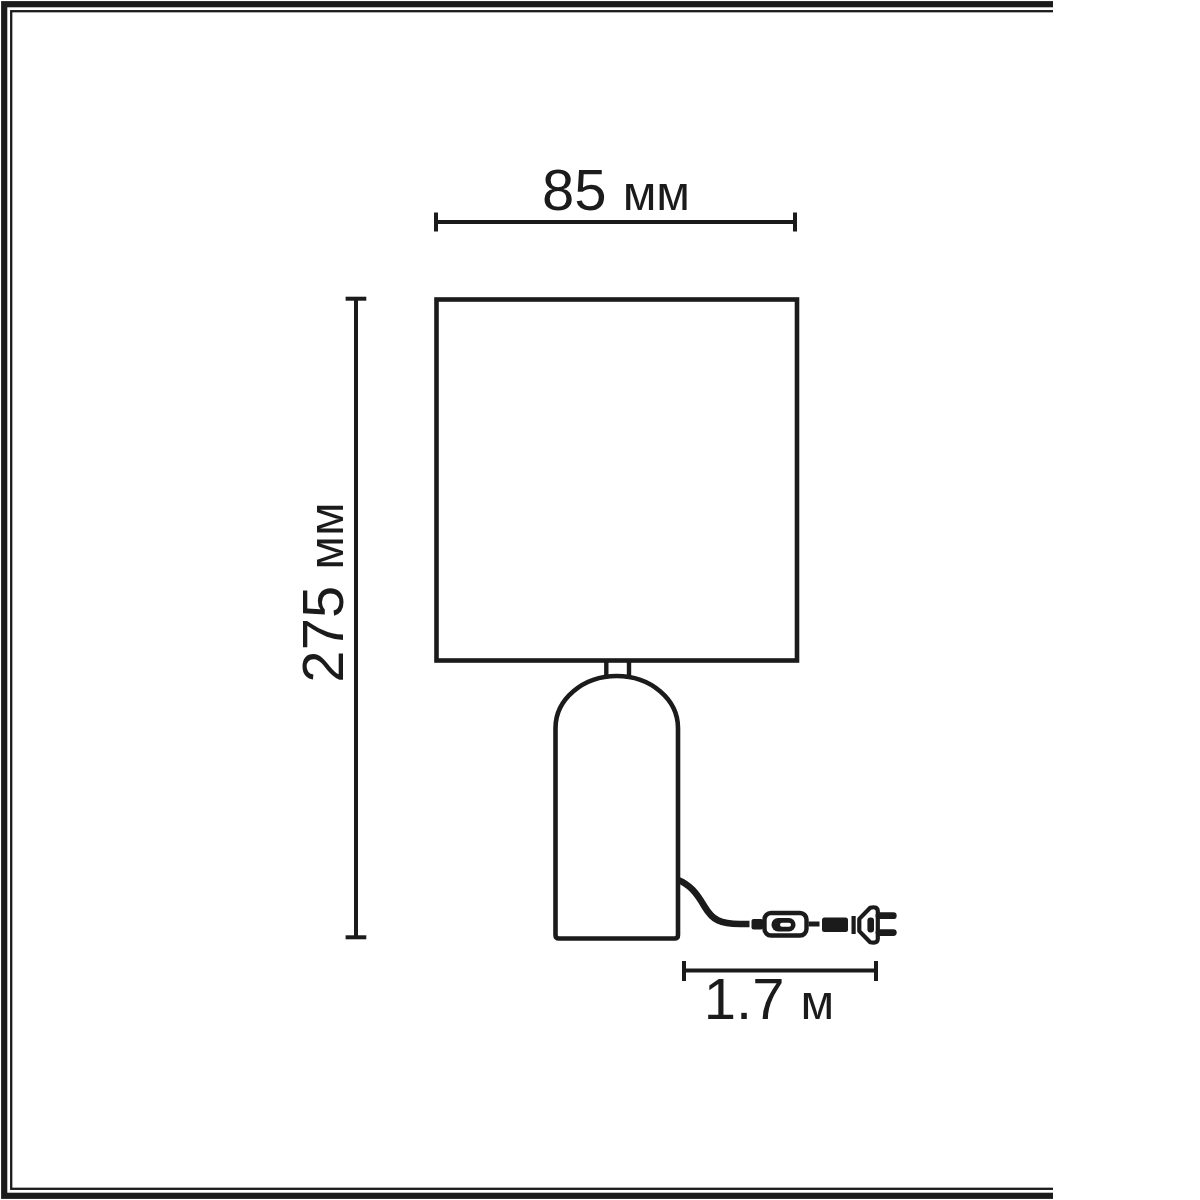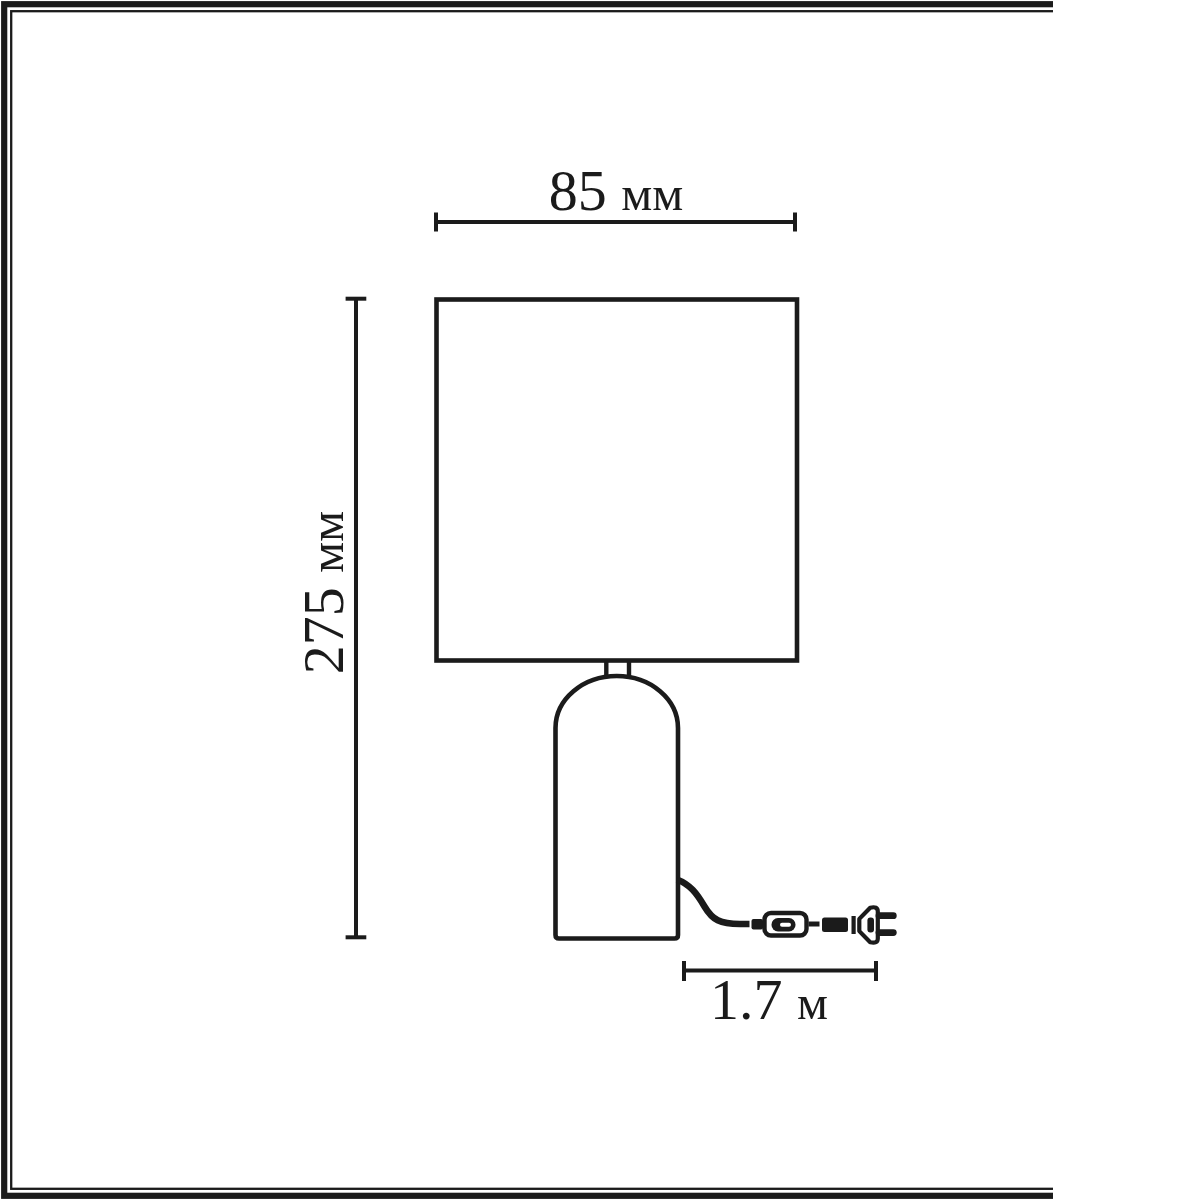--- a/index.html
+++ b/index.html
@@ -1,17 +1,17 @@
 <!DOCTYPE html>
 <html><head>
 <meta charset="utf-8">
 <style>
   html,body{margin:0;padding:0;background:#fff;}
   #page{position:relative;width:1053px;height:1200px;background:#fff;overflow:hidden;
-        font-family:Liberation Serif, serif;}
+        font-family:Liberation Sans, sans-serif;}
   svg{position:absolute;left:0;top:0;}
 </style>
 </head>
 <body>
 
 <div id="page">
 <svg width="1200" height="1200" viewBox="0 0 1200 1200">
 
   <rect x="4.2" y="4.2" width="1191.6" height="1191.6" fill="none" stroke="#1b1b1b" stroke-width="6.2"></rect>
 

